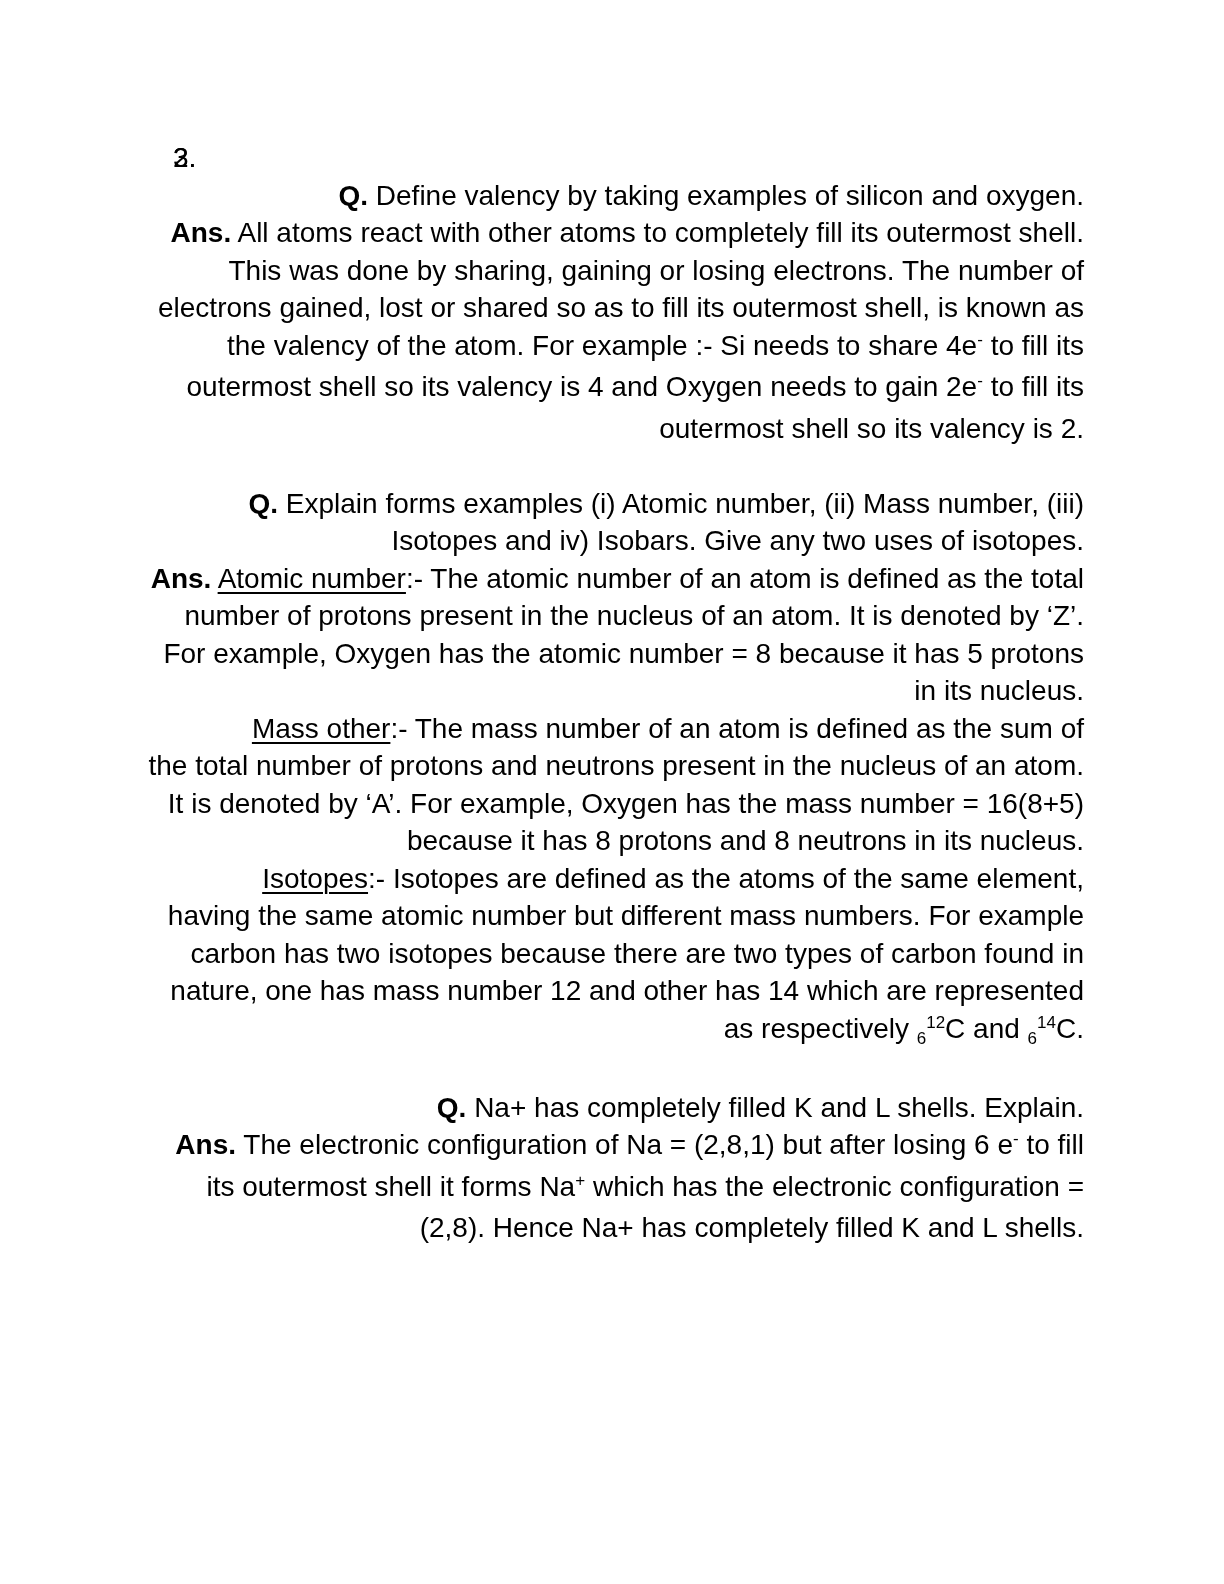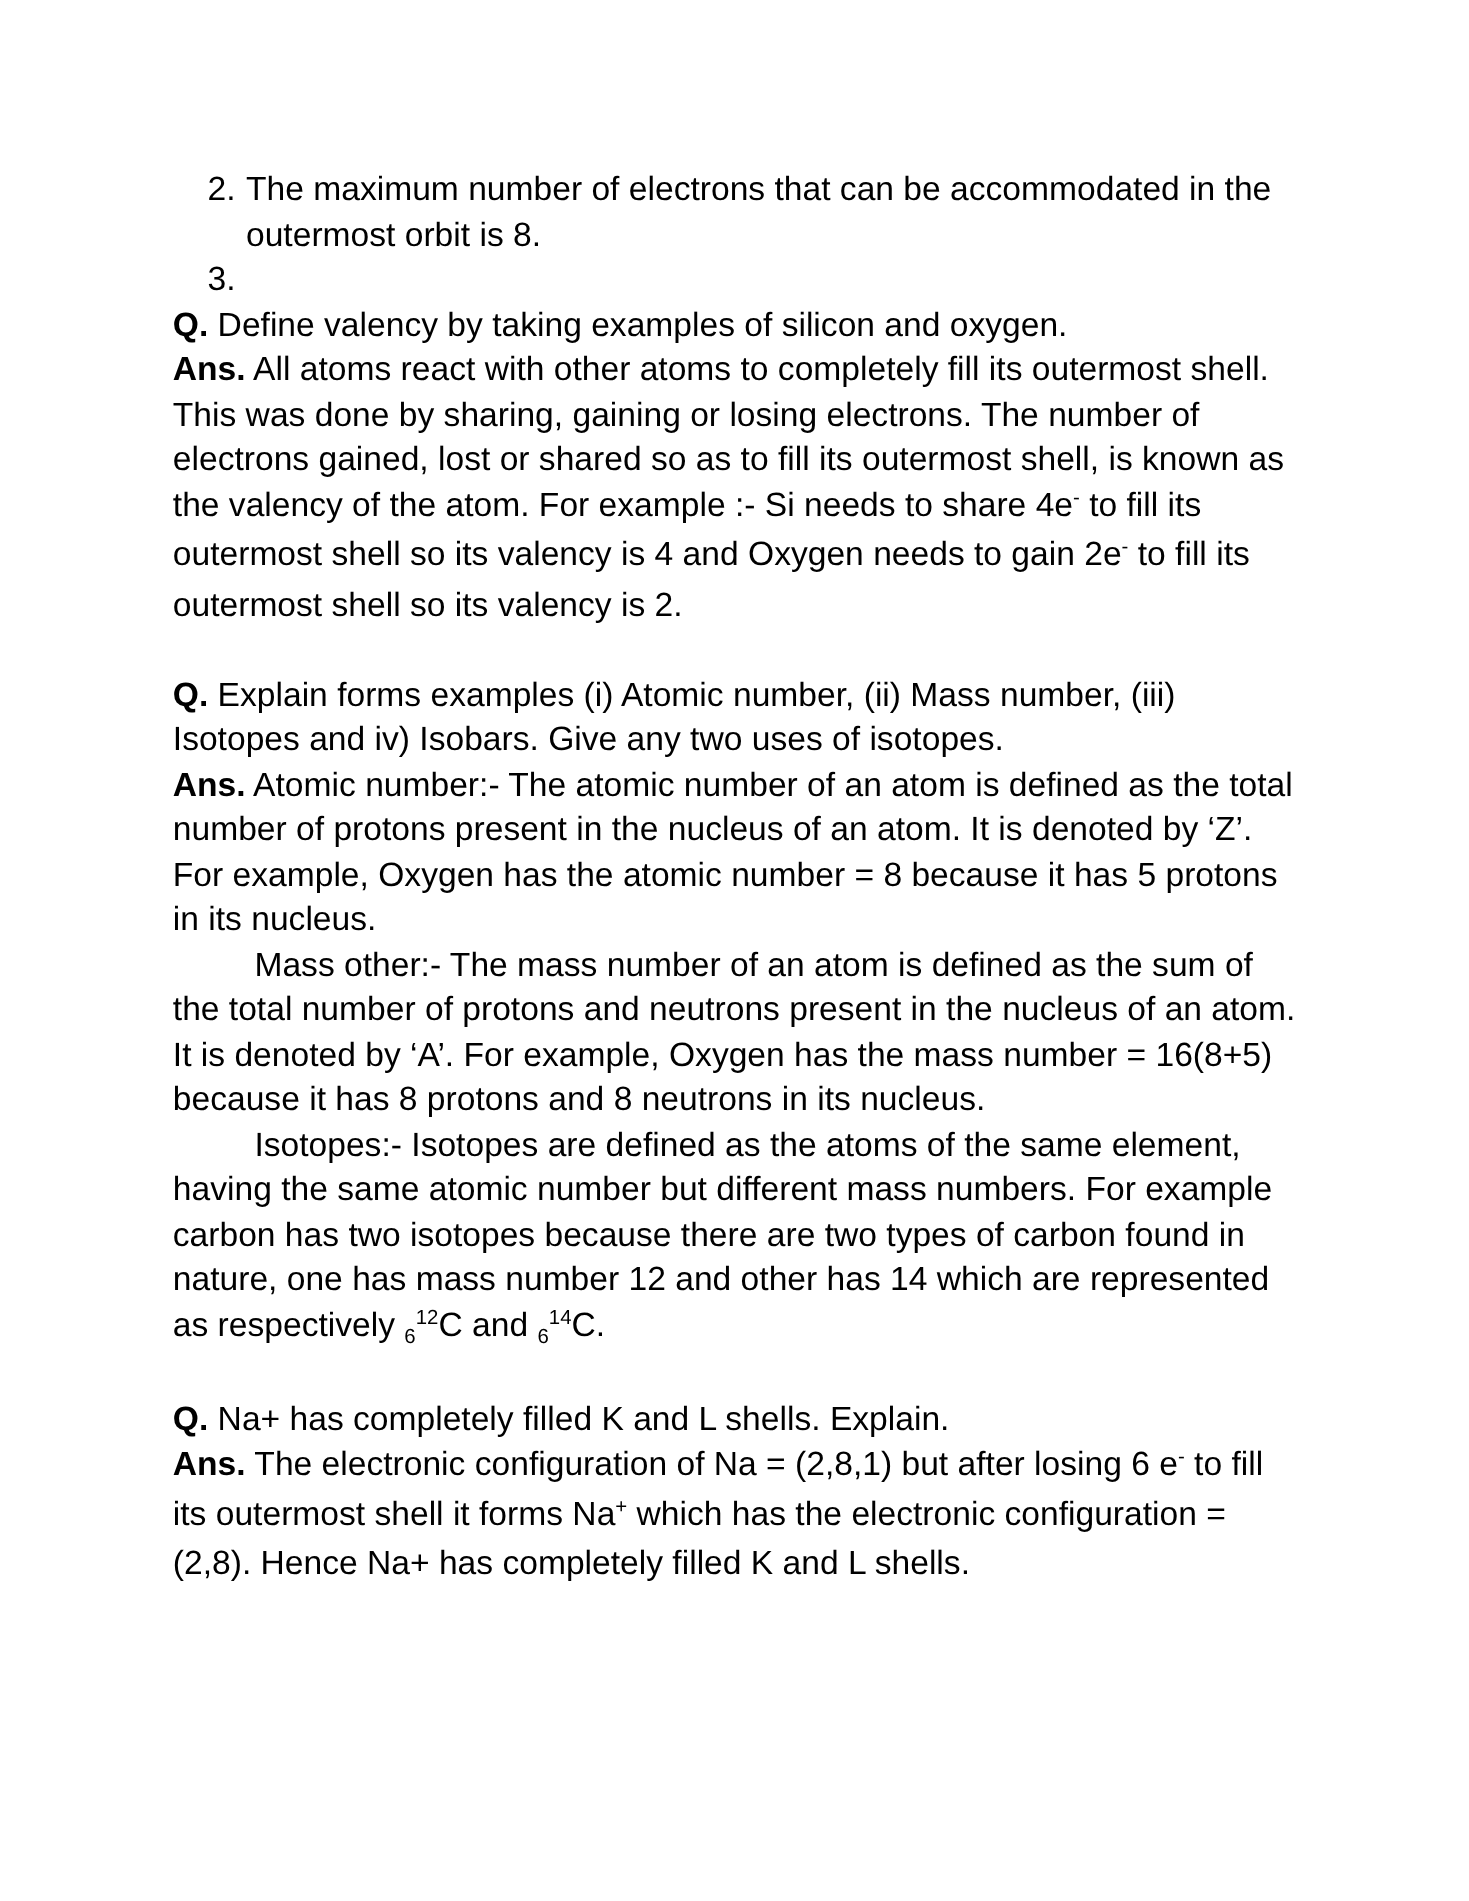--- a/index.html
+++ b/index.html
@@ -10,36 +10,36 @@
     background: #ffffff;
     color: #000000;
     font-family: "Liberation Sans", sans-serif;
     font-size: 28px;
     line-height: 37.5px;
     box-sizing: border-box;
     padding: 139px 140px 0 144px;
     overflow: hidden;
   }
   p.para { margin: 0; }
-  .qa { margin-top: 37.5px; }
+  .qa { margin-top: 37.5px; text-align: right; }
   .b { font-weight: bold; }
-  .u { text-decoration-thickness: 2px; text-underline-offset: 4px; }
+  .u { text-decoration: underline; text-decoration-thickness: 2px; text-underline-offset: 4px; }
   .li { position: relative; padding-left: 61px; }
   .li .marker { position: absolute; left: 29px; top: 0; }
   .indent { text-indent: 68px; }
   .sup { font-size: 17px; position: relative; top: -10px; }
   .sub { font-size: 17px; position: relative; top: 6px; }
 </style>
 </head>
 <body>
 
 <div class="page">
 
   <div class="list">
-    <div class="li"><span class="marker">2.</span><span>The maximum number of electrons that can be accommodated in the outermost orbit is 8.</span></div>
+    <div class="li"><span class="marker">2.</span></div>
     <div class="li"><span class="marker">3.</span></div>
   </div>
 
   <div class="qa">
     <p class="para"><span class="b">Q.</span><span> Define valency by taking examples of silicon and oxygen.</span></p>
     <p class="para"><span class="b">Ans.</span><span> All atoms react with other atoms to completely fill its outermost shell. This was done by sharing, gaining or losing electrons. The number of electrons gained, lost or shared so as to fill its outermost shell, is known as the valency of the atom. For example :- Si needs to share 4e</span><span class="sup">-</span><span> to fill its outermost shell so its valency is 4 and Oxygen needs to gain 2e</span><span class="sup">-</span><span> to fill its outermost shell so its valency is 2.</span></p>
   </div>
 
   <div class="qa">
     <p class="para"><span class="b">Q.</span><span> Explain forms examples (i) Atomic number, (ii) Mass number, (iii) Isotopes and iv) Isobars. Give any two uses of isotopes.</span></p>

